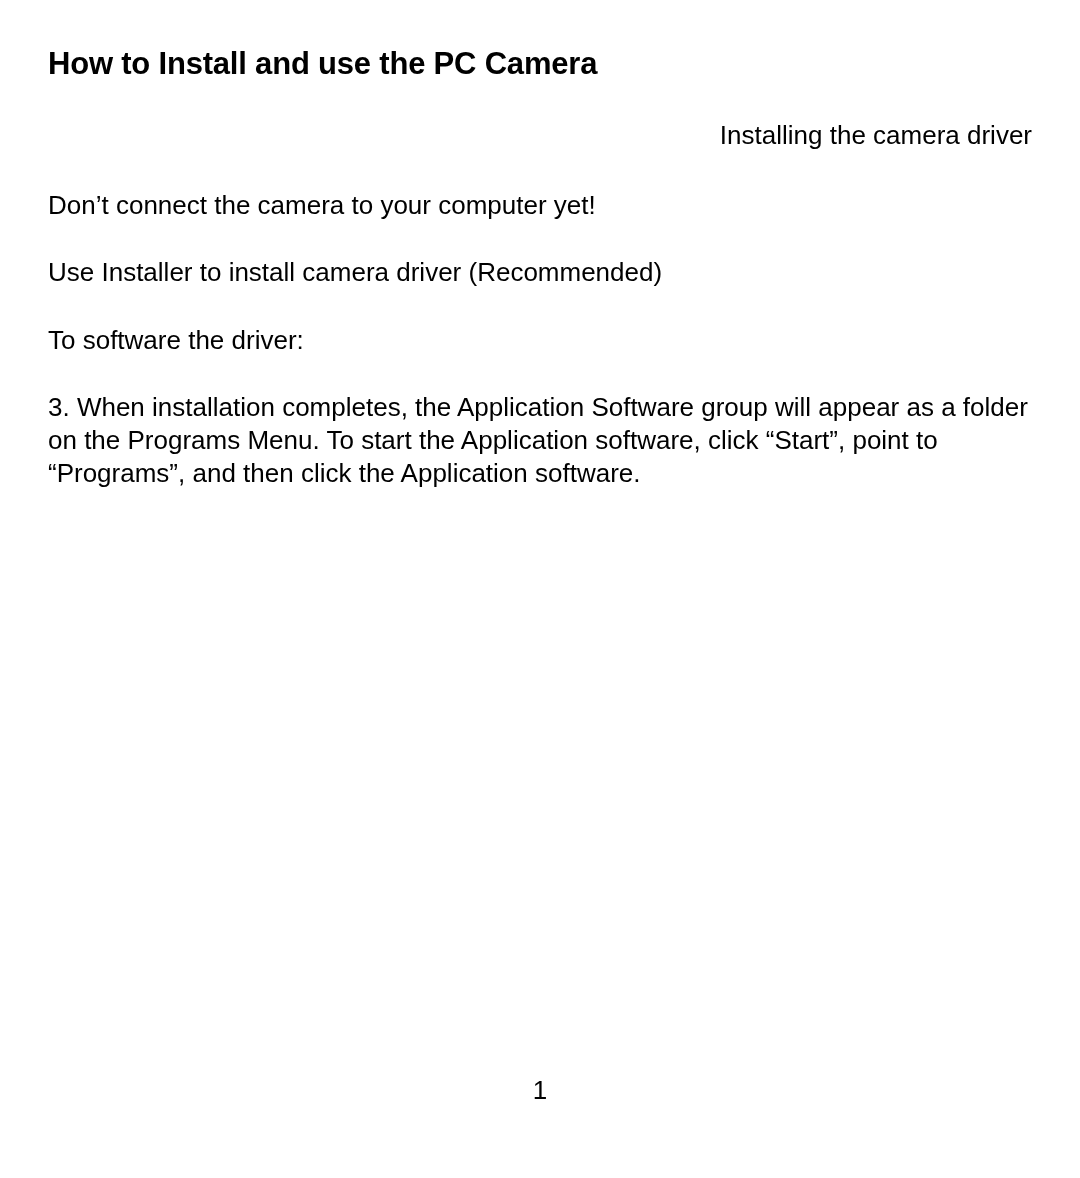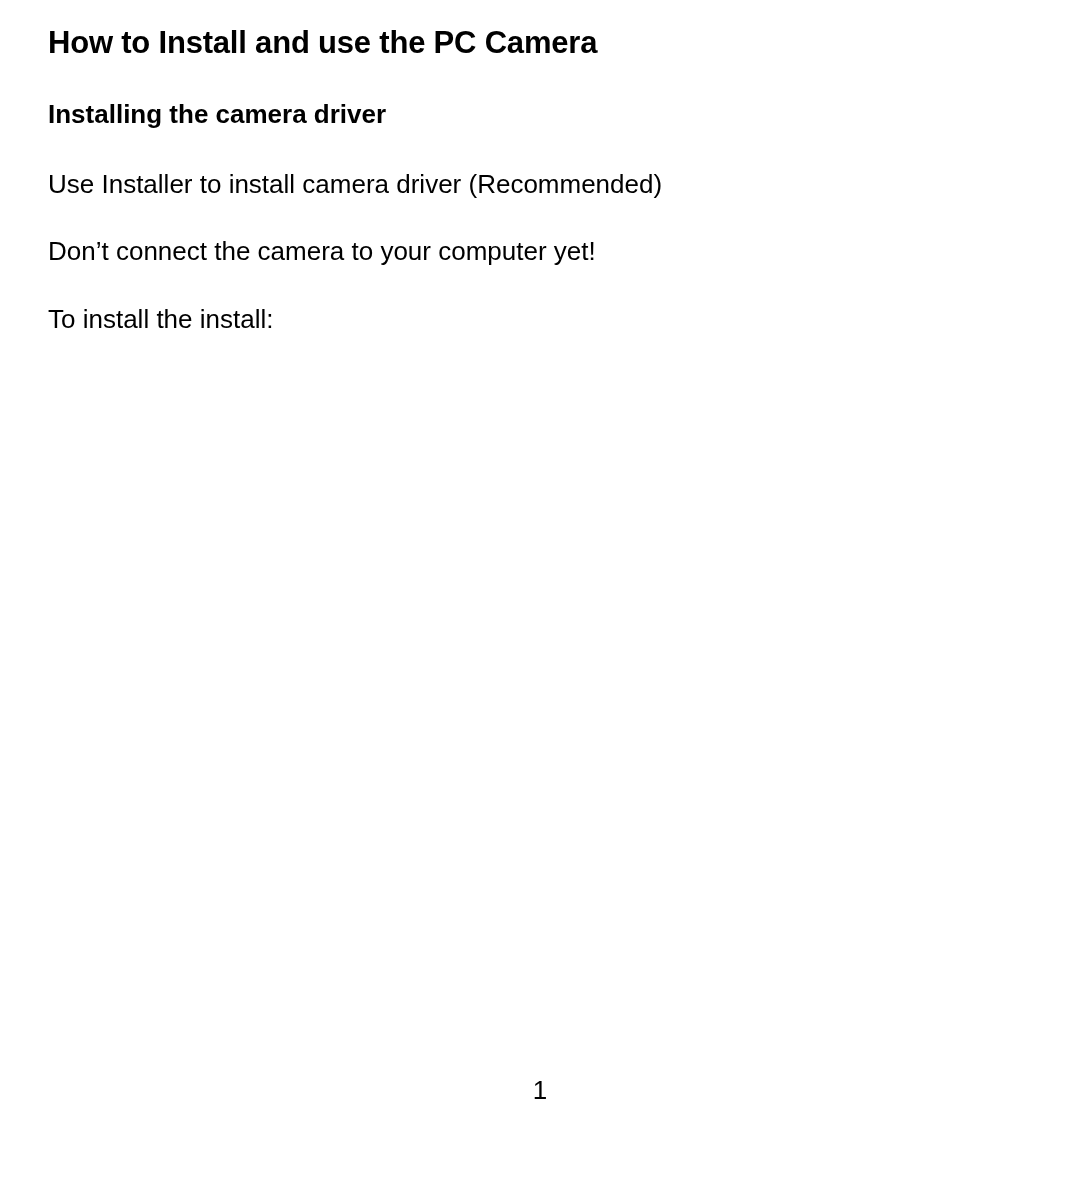--- a/index.html
+++ b/index.html
@@ -9,32 +9,33 @@
     width: 1080px;
     height: 1178px;
     font-family: "Segoe UI", "Trebuchet MS", Arial, sans-serif;
     color: #000000;
   }
   .page {
     position: relative;
     box-sizing: border-box;
     width: 1080px;
     height: 1178px;
-    padding: 25px 48px 0 48px;
+    padding: 46px 48px 0 48px;
   }
   .title {
     font-size: 31px;
     font-weight: 700;
     letter-spacing: -0.2px;
     margin-bottom: 38px;
   }
   .subhead {
     font-size: 26px;
-    font-weight: 700;
+    font-weight: 400;
     margin-bottom: 38px;
+    text-align: right;
   }
   .para {
     font-size: 26px;
     font-weight: 400;
     line-height: 1.28;
     margin-bottom: 34px;
     letter-spacing: 0px;
   }
   .block {
     font-size: 26px;
@@ -56,25 +57,26 @@
 </style>
 </head>
 <body>
 
 <div class="page">
 
   <div class="title">How to Install and use the PC Camera</div>
 
   <div class="subhead">Installing the camera driver</div>
 
+  <div class="para">Don’t connect the camera to your computer yet!</div>
+
   <div class="para">Use Installer to install camera driver (Recommended)</div>
 
-  <div class="para">Don’t connect the camera to your computer yet!</div>
-
   <div class="block">
-    <span class="lead">To install the install:</span>
+    <span class="lead">To software the driver:</span>
   </div>
 
 
 
+  <div class="para">3. When installation completes, the Application Software group will appear as a folder on the Programs Menu. To start the Application software, click “Start”, point to “Programs”, and then click the Application software.</div>
 
   <div class="page-number">1</div>
 </div>
 
 </body></html>

